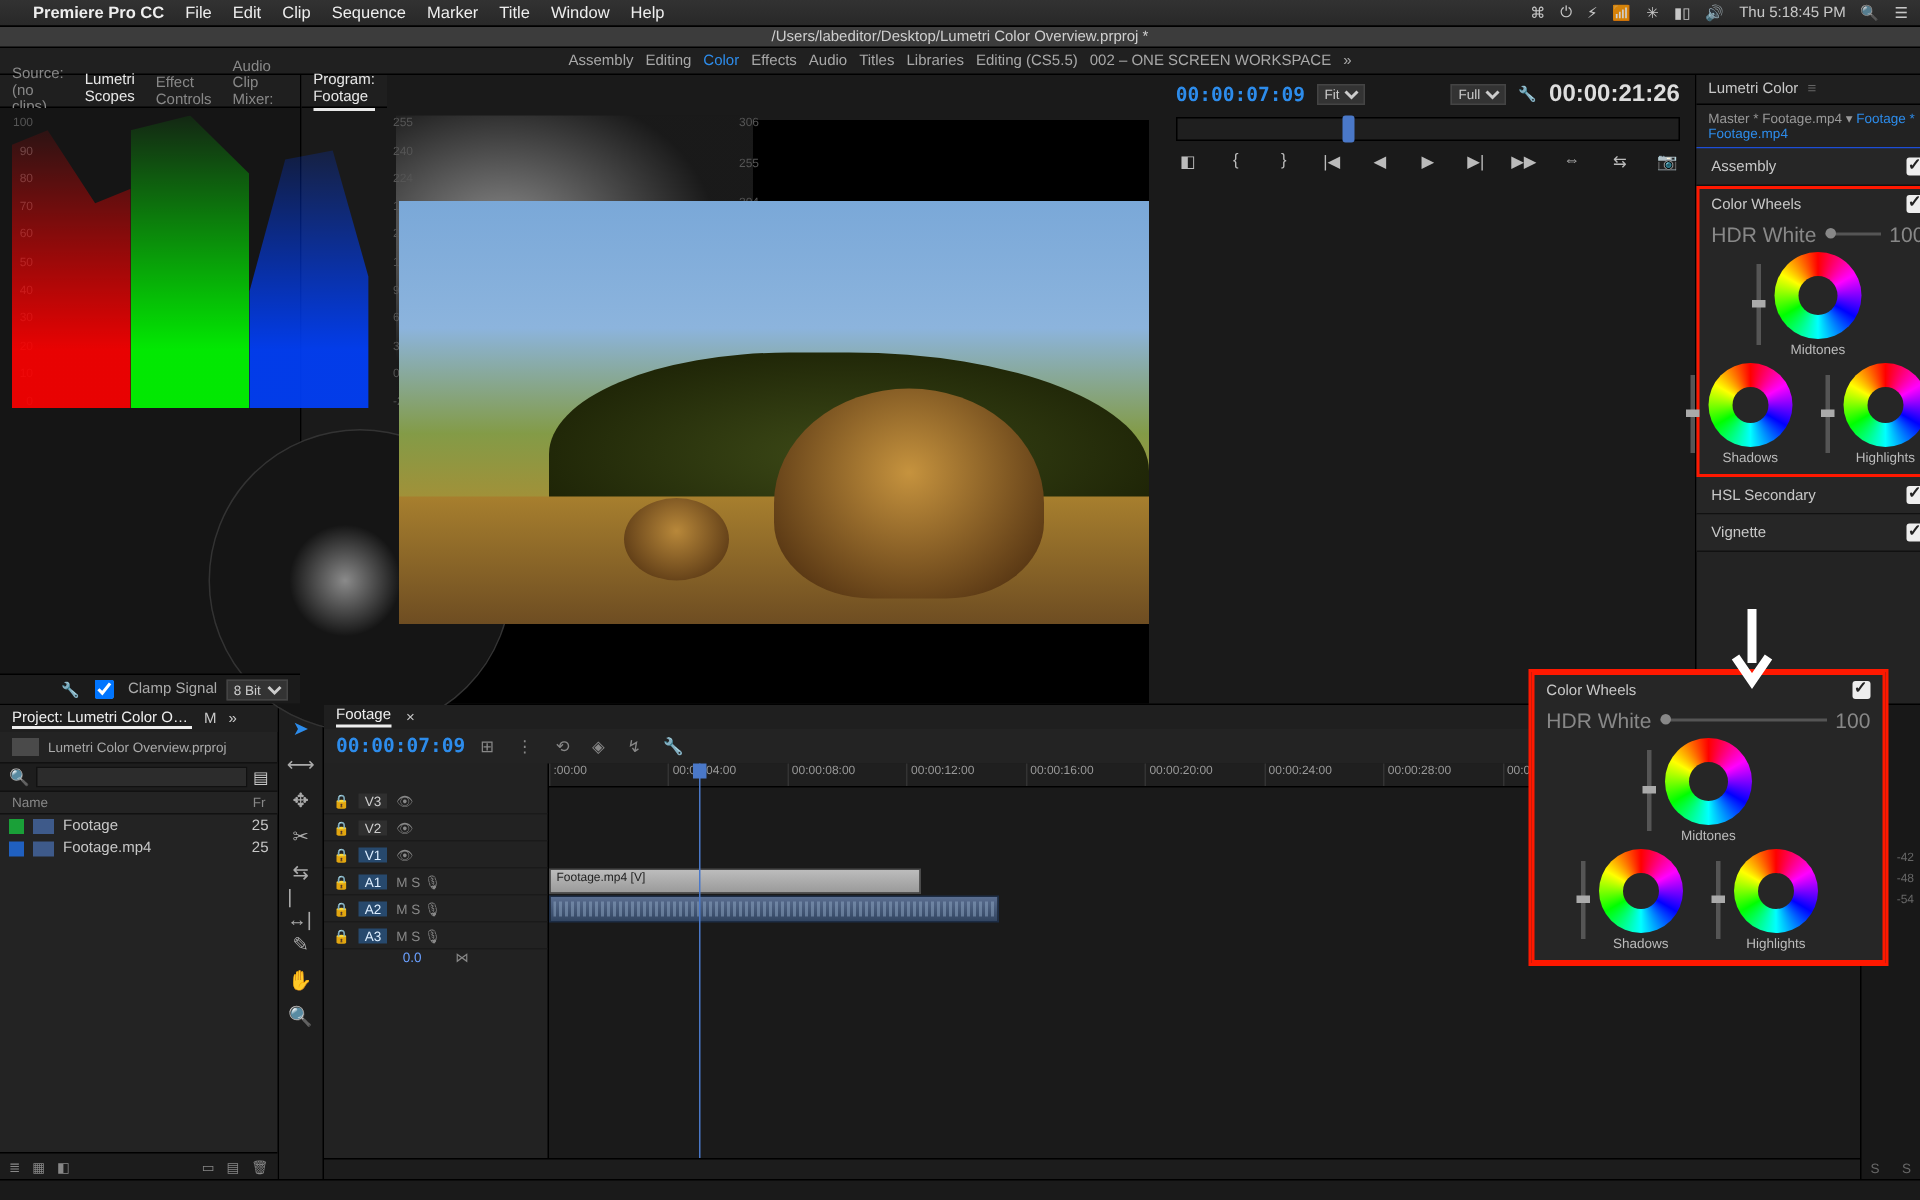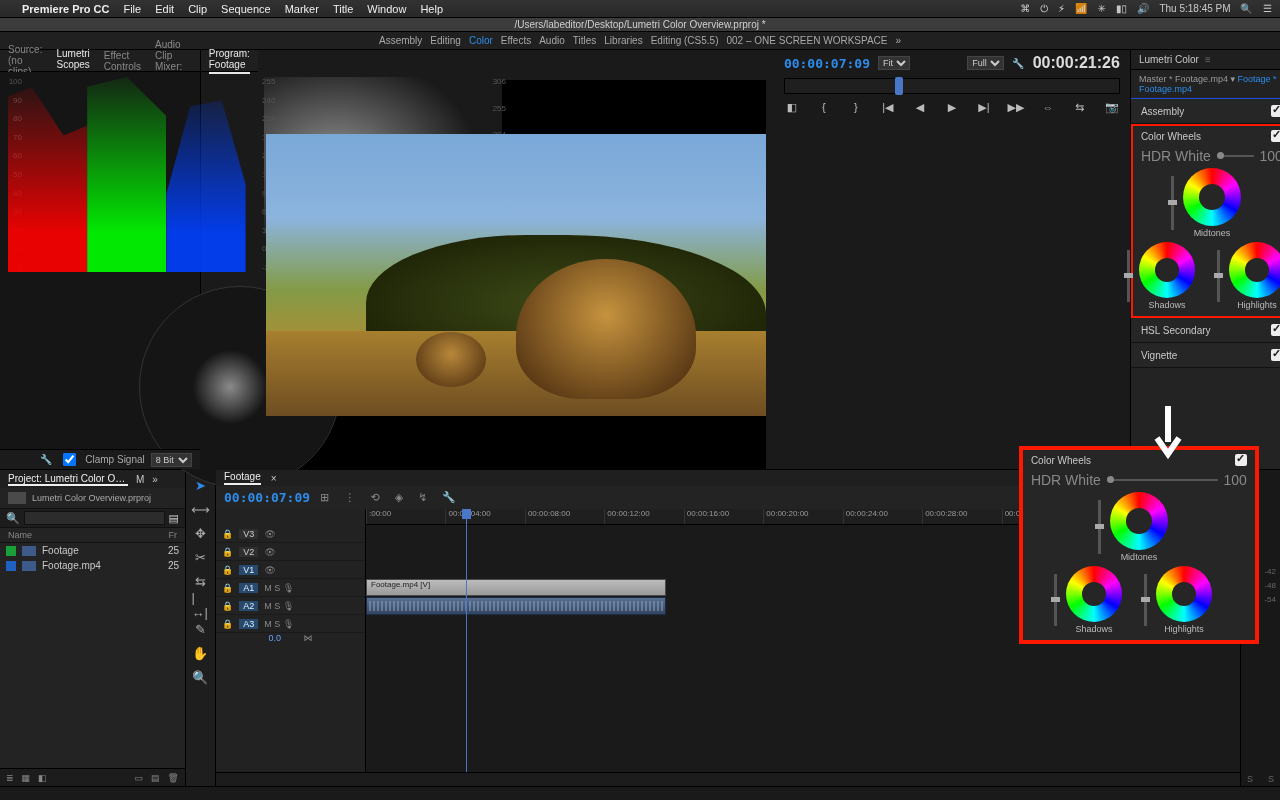--- a/index.html
+++ b/index.html
@@ -106,21 +106,21 @@
   .tl-meta .icons{color:#888;font-size:11px;letter-spacing:6px;}
   .tlbody{flex:1;display:flex;}
   .trackhdrs{width:150px;background:#222;border-right:1px solid #000;display:flex;flex-direction:column;padding-top:16px;}
   .trk{height:18px;display:flex;align-items:center;gap:6px;padding:0 6px;font-size:9px;color:#aaa;border-bottom:1px solid #1a1a1a;}
   .trk .lbl{background:#2f2f2f;padding:0 4px;color:#ccc;}
   .trk.v1 .lbl,.trk.a1 .lbl,.trk.a2 .lbl,.trk.a3 .lbl{background:#27496d;color:#def;}
   .trk .tog{font-size:9px;color:#888;}
   .trkarea{flex:1;position:relative;background:#1a1a1a;}
   .trkarea .ruler2{height:16px;background:#1f1f1f;border-bottom:1px solid #000;position:relative;display:flex;font-size:8px;color:#999;}
   .ruler2 span{flex:1;border-left:1px solid #333;padding-left:2px;}
-  .clipV{position:absolute;left:0px;top:70px;width:300px;height:17px;background:linear-gradient(#bcbcbc,#9a9a9a);border:1px solid #4a4a4a;font-size:8px;color:#222;padding-left:4px;overflow:hidden;}
+  .clipV{position:absolute;left:0px;top:70px;width:248px;height:17px;background:linear-gradient(#bcbcbc,#9a9a9a);border:1px solid #4a4a4a;font-size:8px;color:#222;padding-left:4px;overflow:hidden;}
   .clipA{position:absolute;left:0px;top:88px;width:300px;height:18px;background:linear-gradient(#5a6e90,#324561);border:1px solid #1c2c44;}
   .clipA::after{content:"";position:absolute;inset:3px 2px;background:repeating-linear-gradient(90deg,#8da5c2 0 2px,transparent 2px 4px);opacity:.5;}
   .playhead{position:absolute;left:100px;top:0;bottom:0;width:1px;background:#4a78c8;}
   .playhead::before{content:"";position:absolute;left:-4px;top:0;width:9px;height:10px;background:#4a78c8;}
   .tlfoot{height:14px;background:#1c1c1c;border-top:1px solid #000;}
   
   .meters{width:40px;background:#181818;border-left:1px solid #000;position:relative;}
   .meters .ticks{position:absolute;right:4px;top:30%;color:#666;font-size:8px;line-height:14px;text-align:right;}
 </style>
 </head>

